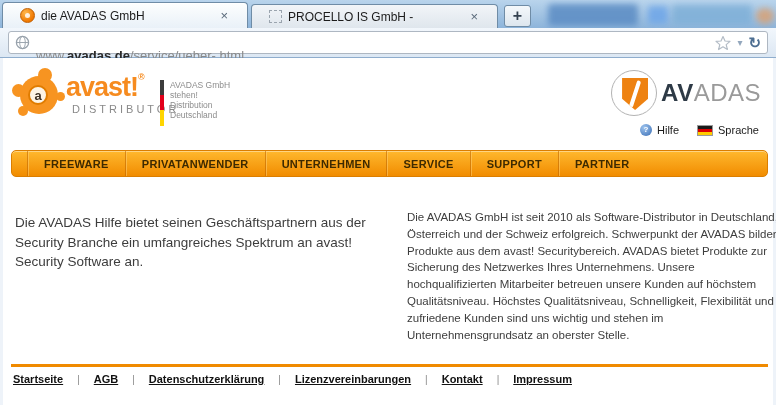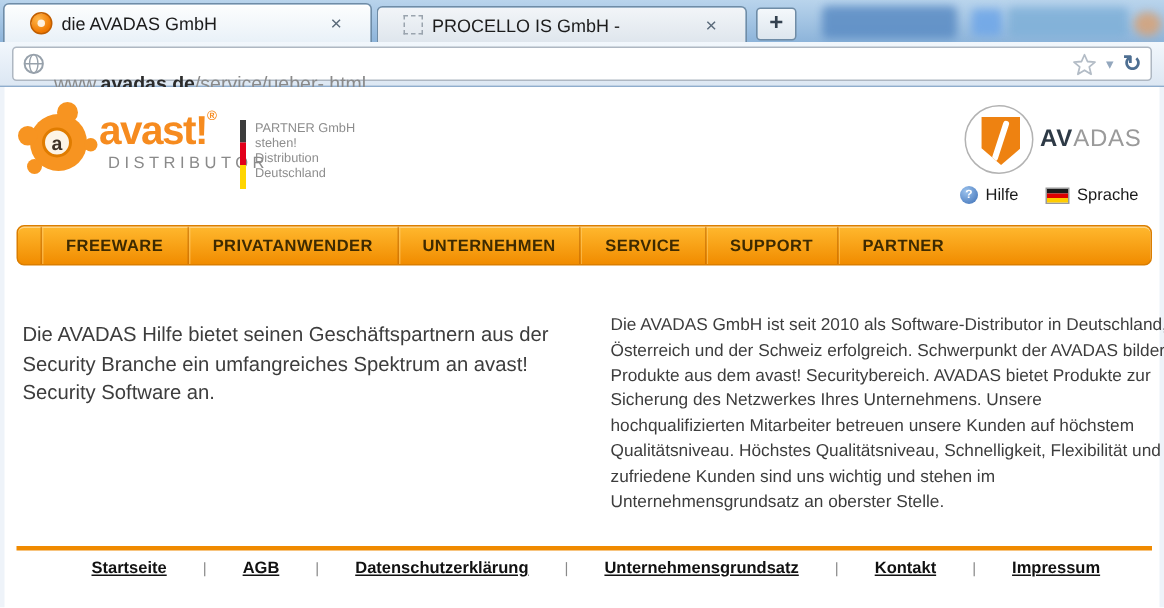--- a/index.html
+++ b/index.html
@@ -74,21 +74,21 @@
   .flag-stripe .y { height:16px; background:#ffd500; }
   .dist-info { position:absolute; left:158px; top:14px; font-size:8.5px; line-height:10px; color:#8d8d8d; }
 
   
   .avadas-logo { position:absolute; right:12px; top:12px; display:flex; align-items:center; gap:4px; cursor:pointer; }
   .emblem { width:46px; height:46px; border:1px solid #b3b3b3; border-radius:50%; position:relative; }
   .shield { position:absolute; left:10px; top:7px; width:26px; height:32px; background:#ee8211;
     clip-path:polygon(0 0, 100% 0, 100% 65%, 50% 100%, 0 65%); }
   .shield::after { content:""; position:absolute; left:11px; top:2px; width:4px; height:28px;
     background:#fff; transform:rotate(18deg); border-radius:2px; }
-  .avadas-word { font-size:16px; letter-spacing:.5px; }
+  .avadas-word { font-size:24px; letter-spacing:.5px; }
   .avadas-word .bold { color:#2e3a46; font-weight:bold; }
   .avadas-word .light { color:#9a9a9a; }
 
   
   .quicklinks { position:absolute; right:14px; top:66px; display:flex; align-items:center; gap:8px;
     font-size:11px; color:#1a1a1a; }
   .help-icon { width:12px; height:12px; border-radius:50%;
     background:radial-gradient(circle at 35% 30%, #9cc3ee, #3a6db4); color:#fff; font-size:8px;
     font-weight:bold; text-align:center; line-height:12px; }
   .de-flag { width:16px; height:11px; border:1px solid #9a9a9a; display:block; }
@@ -107,22 +107,22 @@
     box-shadow:inset 1px 0 0 rgba(255,210,120,.5); cursor:pointer; white-space:nowrap; }
 
   
   .intro { position:absolute; left:12px; top:155px; width:374px; font-size:13.5px;
     line-height:19.5px; color:#3d3d3d; }
   .about { position:absolute; left:392px; top:151px; width:374px; font-size:11.5px;
     line-height:16.8px; color:#3d3d3d;margin-left:12px; }
 
   
   .footer-line { position:absolute; left:8px; top:306px; width:757px; height:3px; background:#f08a00; }
-  .footer-links { position:absolute; left:10px; top:315px; display:flex; align-items:center; gap:24px;
-    font-size:11px;margin-left:48px; }
+  .footer-links { position:absolute; left:10px; top:315px; display:flex; align-items:center; gap:14px;
+    font-size:11px; }
   .footer-link { font-weight:bold; color:#111; text-decoration:underline; cursor:pointer; white-space:nowrap; }
   .footer-sep { color:#8a8a8a; font-size:10px; }
 </style>
 </head>
 <body>
 
 <div id="window">
 
   <div class="tabbar">
     <div class="bg-blob blob1"></div>
@@ -173,21 +173,21 @@
         <div class="splat-inner">a</div>
       </div>
       <div class="avast-word"><span>avast!</span><span class="avast-reg">®</span></div>
       <div class="avast-sub">DISTRIBUTOR</div>
       <div class="flag-stripe">
         <div class="b"></div>
           <div class="r"></div>
           <div class="y"></div>
       </div>
       <div class="dist-info">
-        <div>PARTNER GmbH</div>
+        <div>AVADAS GmbH</div>
         <div>stehen! Distribution</div>
         <div>Deutschland</div>
       </div>
     </div>
 
     <div class="avadas-logo">
       <div class="emblem">
         <div class="shield"></div>
       </div>
       <div class="avadas-word"><span class="bold">AV</span><span class="light">ADAS</span></div>
@@ -222,21 +222,21 @@
     <p class="about">Die AVADAS GmbH ist seit 2010 als Software-Distributor in Deutschland, Österreich und der Schweiz erfolgreich. Schwerpunkt der AVADAS bilden Produkte aus dem avast! Securitybereich. AVADAS bietet Produkte zur Sicherung des Netzwerkes Ihres Unternehmens. Unsere hochqualifizierten Mitarbeiter betreuen unsere Kunden auf höchstem Qualitätsniveau. Höchstes Qualitätsniveau, Schnelligkeit, Flexibilität und zufriedene Kunden sind uns wichtig und stehen im Unternehmensgrundsatz an oberster Stelle.</p>
 
     <div class="footer-line"></div>
     <div class="footer-links">
       <a class="footer-link">Startseite</a>
       <span class="footer-sep">|</span>
       <a class="footer-link">AGB</a>
       <span class="footer-sep">|</span>
       <a class="footer-link">Datenschutzerklärung</a>
       <span class="footer-sep">|</span>
-      <a class="footer-link">Unternehmensgrundsatz</a>
+      <a class="footer-link">Lizenzvereinbarungen</a>
       <span class="footer-sep">|</span>
       <a class="footer-link">Kontakt</a>
       <span class="footer-sep">|</span>
       <a class="footer-link">Impressum</a>
     </div>
 
   </div>
 </div>
 
 </body></html>

